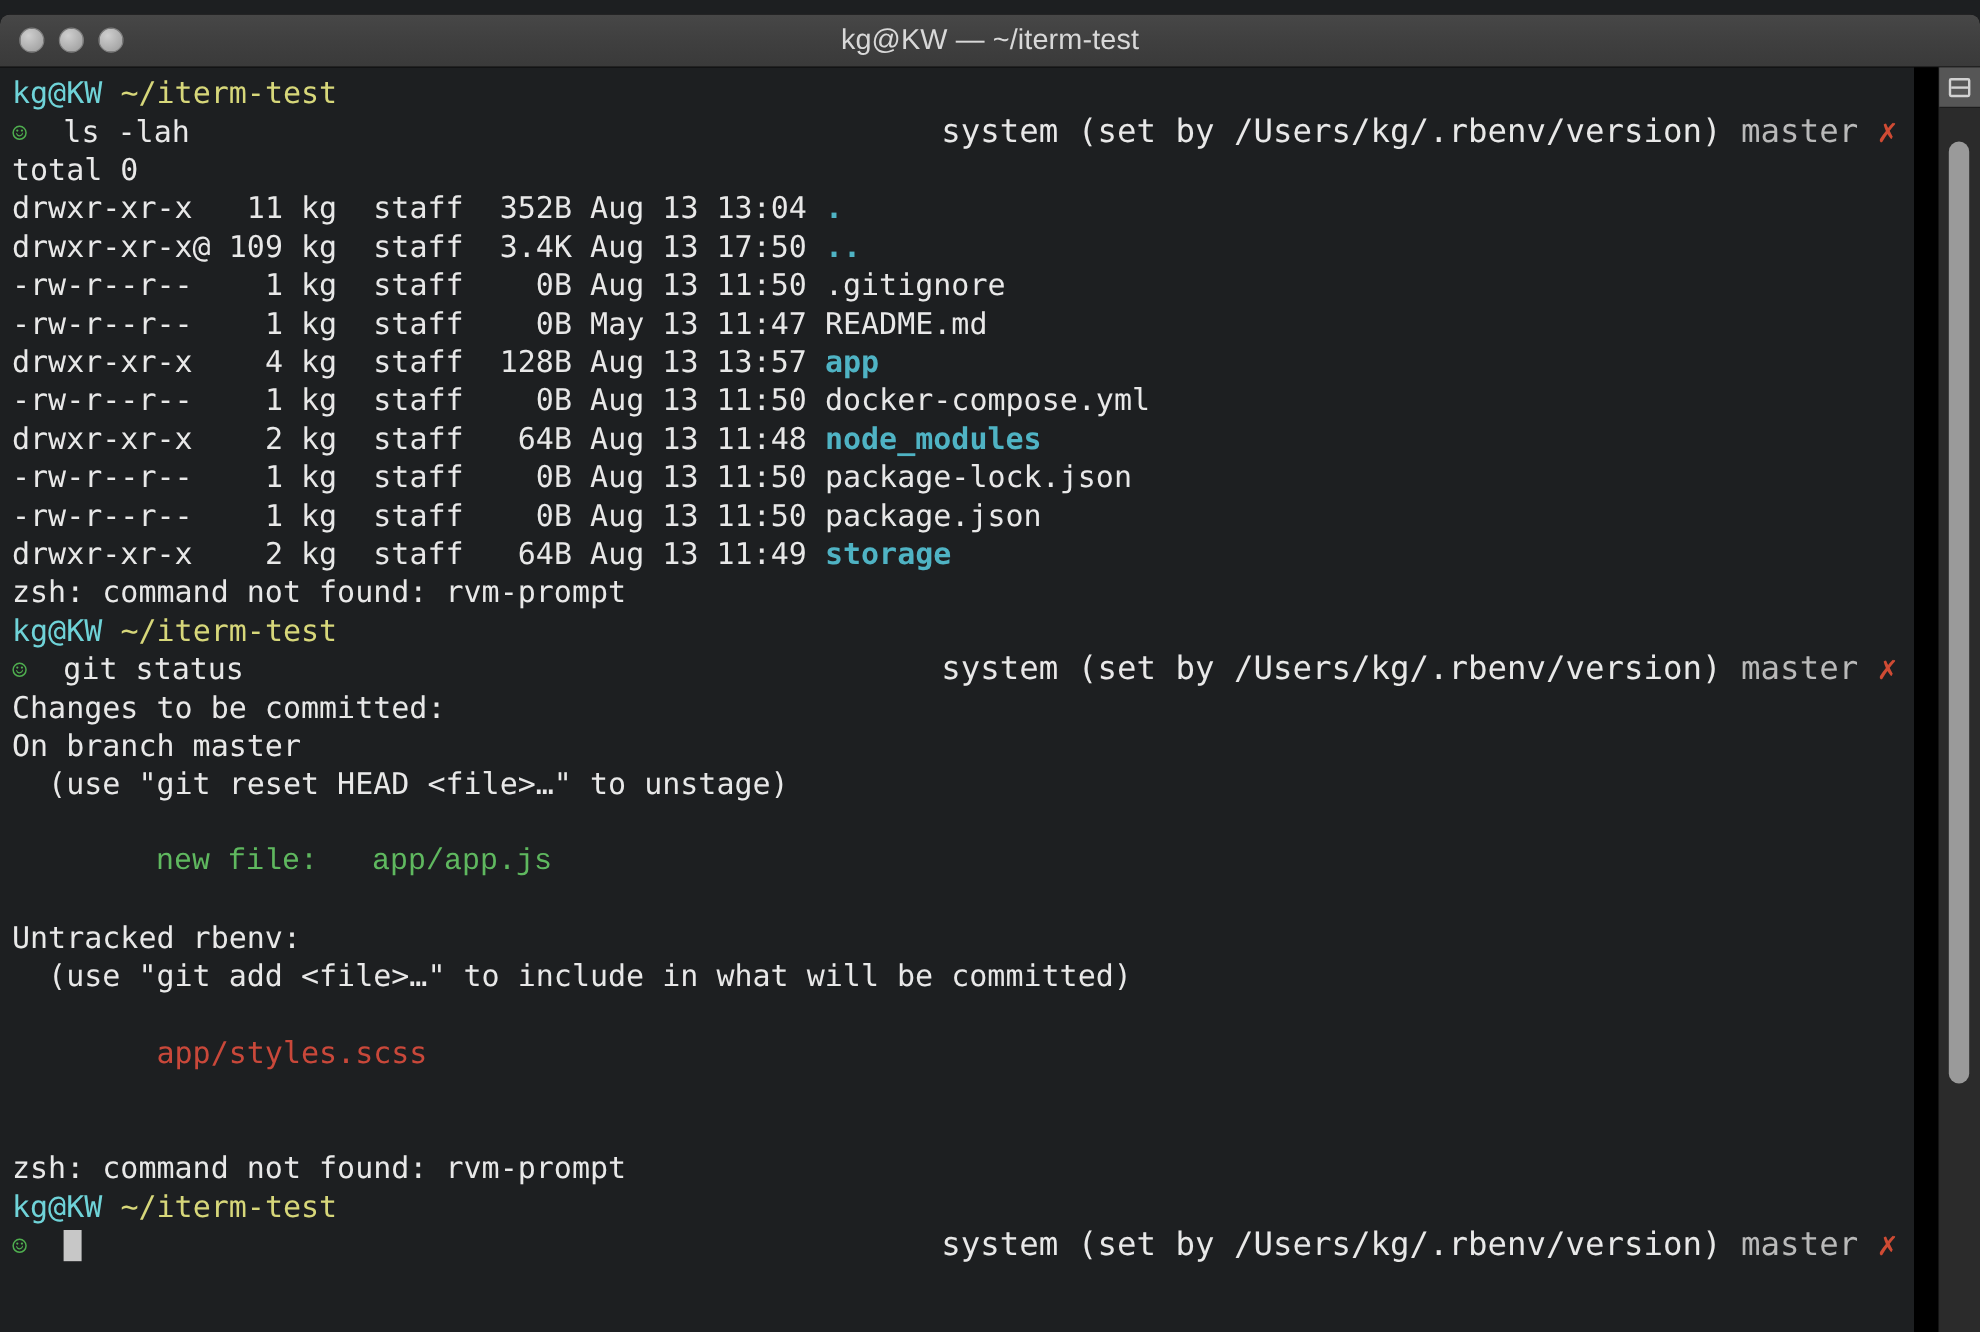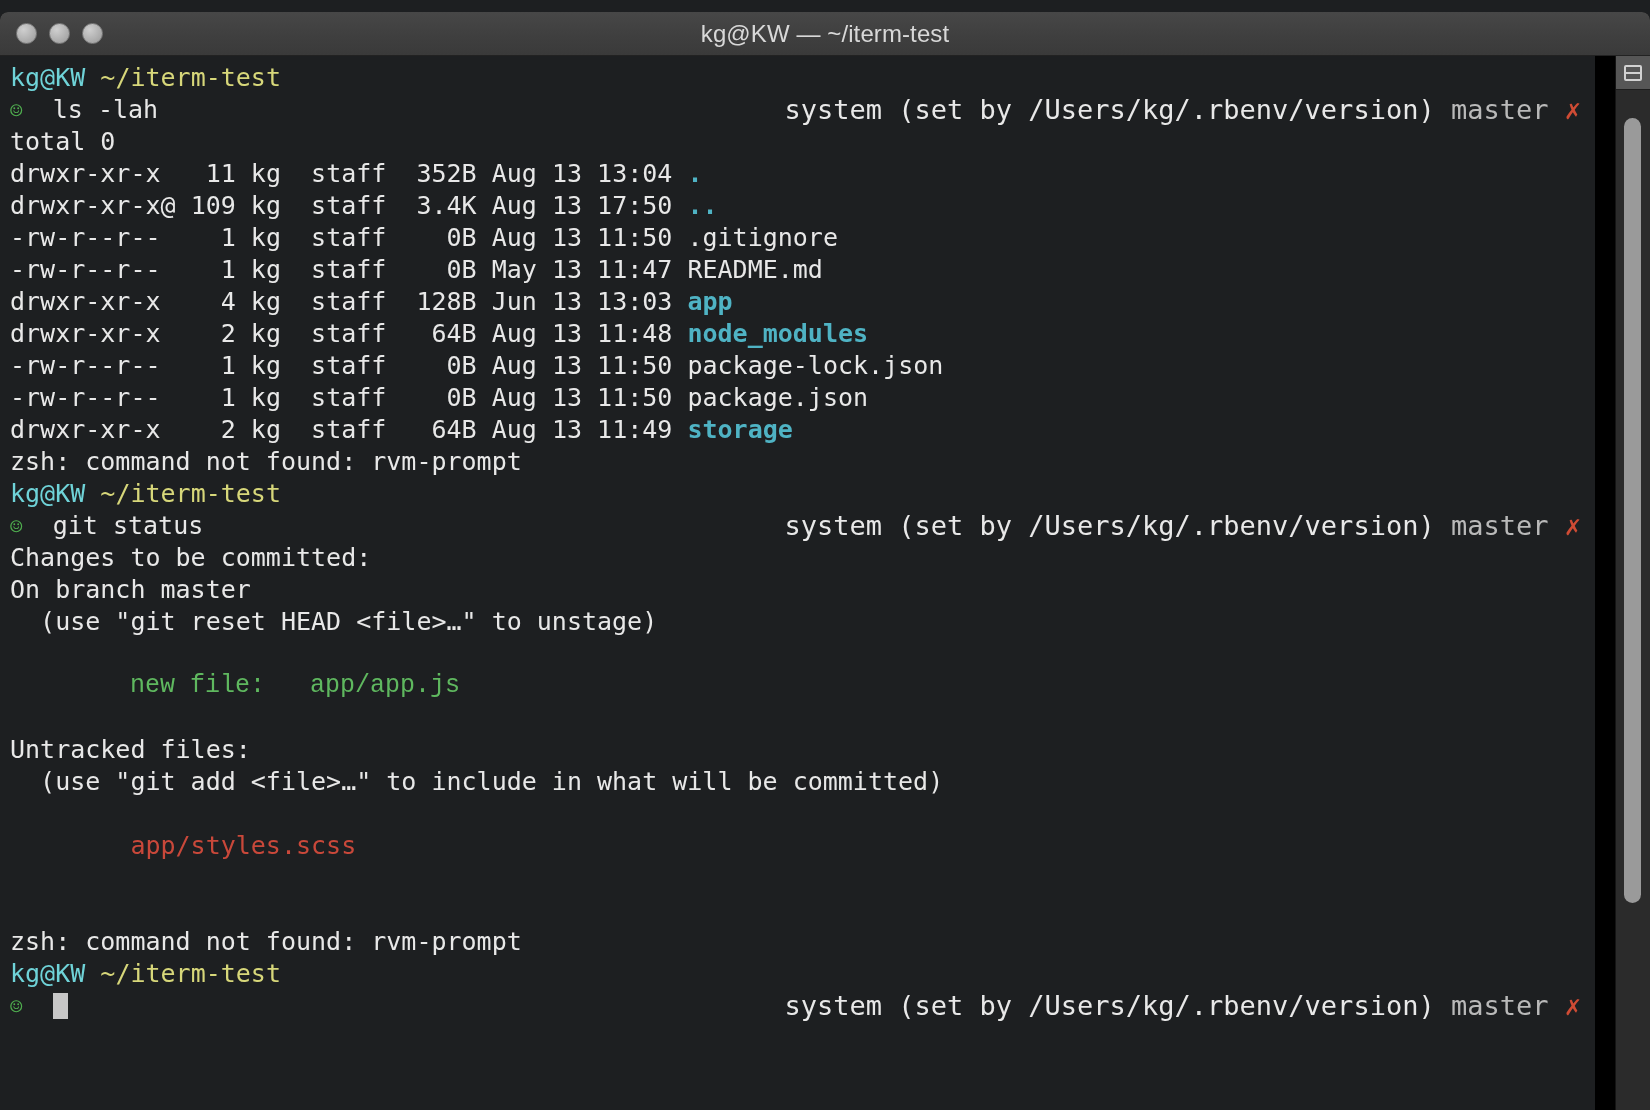--- a/index.html
+++ b/index.html
@@ -166,40 +166,41 @@
 
       <div class="line"><span class="c-smiley">☺</span>  <span class="c-white">ls -lah</span><span class="rprompt"><span class="c-white">system (set by /Users/kg/.rbenv/version)</span> <span class="c-grey">master</span> <span class="c-x">✗</span></span></div>
 
       <div class="line">total 0</div>
 
       <div id="ls-rows">
           <div class="line"><span class="c-white">drwxr-xr-x </span> <span class="c-white"> 11</span> <span class="c-white">kg</span>  <span class="c-white">staff</span>  <span class="c-white">352B</span> <span class="c-white">Aug 13 13:04</span> <span class="c-dir">.</span></div>
           <div class="line"><span class="c-white">drwxr-xr-x@</span> <span class="c-white">109</span> <span class="c-white">kg</span>  <span class="c-white">staff</span>  <span class="c-white">3.4K</span> <span class="c-white">Aug 13 17:50</span> <span class="c-dir">..</span></div>
           <div class="line"><span class="c-white">-rw-r--r-- </span> <span class="c-white">  1</span> <span class="c-white">kg</span>  <span class="c-white">staff</span>  <span class="c-white">  0B</span> <span class="c-white">Aug 13 11:50</span> <span class="c-white">.gitignore</span></div>
           <div class="line"><span class="c-white">-rw-r--r-- </span> <span class="c-white">  1</span> <span class="c-white">kg</span>  <span class="c-white">staff</span>  <span class="c-white">  0B</span> <span class="c-white">May 13 11:47</span> <span class="c-white">README.md</span></div>
-          <div class="line"><span class="c-white">drwxr-xr-x </span> <span class="c-white">  4</span> <span class="c-white">kg</span>  <span class="c-white">staff</span>  <span class="c-white">128B</span> <span class="c-white">Jun 13 13:03</span> <span class="c-dir">app</span></div>
+          <div class="line"><span class="c-white">drwxr-xr-x </span> <span class="c-white">  4</span> <span class="c-white">kg</span>  <span class="c-white">staff</span>  <span class="c-white">128B</span> <span class="c-white">Aug 13 13:57</span> <span class="c-dir">app</span></div>
+          <div class="line"><span class="c-white">-rw-r--r-- </span> <span class="c-white">  1</span> <span class="c-white">kg</span>  <span class="c-white">staff</span>  <span class="c-white">  0B</span> <span class="c-white">Aug 13 11:50</span> <span class="c-white">docker-compose.yml</span></div>
           <div class="line"><span class="c-white">drwxr-xr-x </span> <span class="c-white">  2</span> <span class="c-white">kg</span>  <span class="c-white">staff</span>  <span class="c-white"> 64B</span> <span class="c-white">Aug 13 11:48</span> <span class="c-dir">node_modules</span></div>
           <div class="line"><span class="c-white">-rw-r--r-- </span> <span class="c-white">  1</span> <span class="c-white">kg</span>  <span class="c-white">staff</span>  <span class="c-white">  0B</span> <span class="c-white">Aug 13 11:50</span> <span class="c-white">package-lock.json</span></div>
           <div class="line"><span class="c-white">-rw-r--r-- </span> <span class="c-white">  1</span> <span class="c-white">kg</span>  <span class="c-white">staff</span>  <span class="c-white">  0B</span> <span class="c-white">Aug 13 11:50</span> <span class="c-white">package.json</span></div>
           <div class="line"><span class="c-white">drwxr-xr-x </span> <span class="c-white">  2</span> <span class="c-white">kg</span>  <span class="c-white">staff</span>  <span class="c-white"> 64B</span> <span class="c-white">Aug 13 11:49</span> <span class="c-dir">storage</span></div>
         </div>
 
       <div class="line">zsh: command not found: rvm-prompt</div>
 
       <div class="line"><span class="c-user">kg@KW</span> <span class="c-path">~/iterm-test</span></div>
 
       <div class="line"><span class="c-smiley">☺</span>  <span class="c-white">git status</span><span class="rprompt"><span class="c-white">system (set by /Users/kg/.rbenv/version)</span> <span class="c-grey">master</span> <span class="c-x">✗</span></span></div>
 
       <div class="line">Changes to be committed:</div>
       <div class="line">On branch master</div>
       <div class="line">  (use "git reset HEAD &lt;file&gt;…" to unstage)</div>
       <div class="line blank">&nbsp;</div>
       <div class="line c-green">        new file:   app/app.js</div>
       <div class="line blank">&nbsp;</div>
-      <div class="line">Untracked files:</div>
+      <div class="line">Untracked rbenv:</div>
       <div class="line">  (use "git add &lt;file&gt;…" to include in what will be committed)</div>
       <div class="line blank">&nbsp;</div>
       <div class="line c-red">        app/styles.scss</div>
       <div class="line blank">&nbsp;</div>
       <div class="line blank">&nbsp;</div>
 
       <div class="line">zsh: command not found: rvm-prompt</div>
 
       <div class="line"><span class="c-user">kg@KW</span> <span class="c-path">~/iterm-test</span></div>
 

